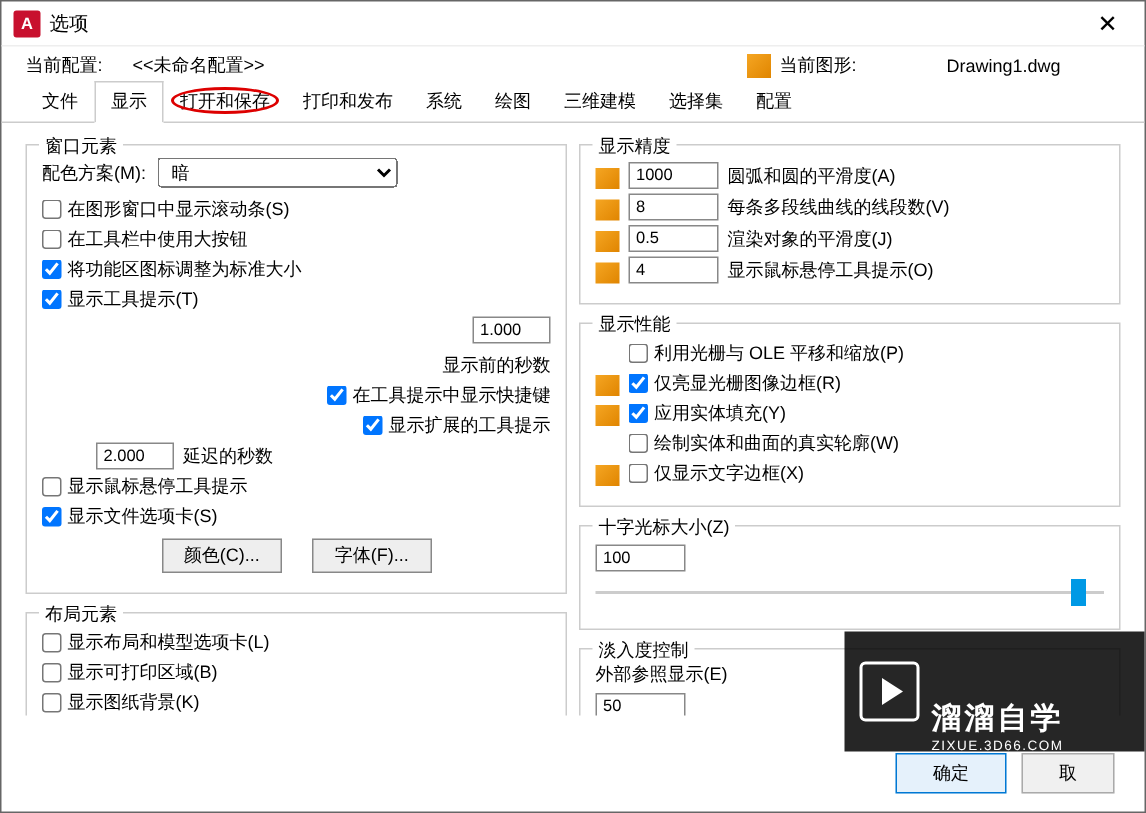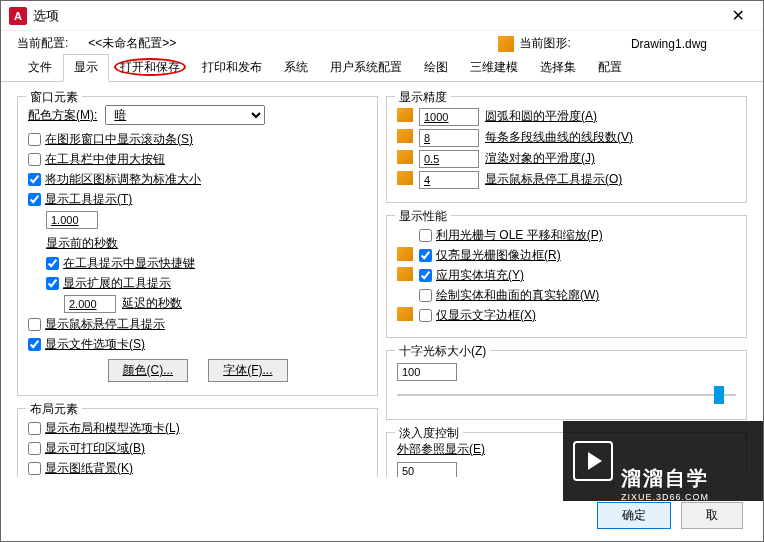--- a/index.html
+++ b/index.html
@@ -11,25 +11,25 @@
 .close { font-size: 16px; padding: 4px 10px; cursor: pointer; }
 .profile-row { padding: 4px 16px 2px; display: flex; align-items: center; font-size: 12px; }
 .profile-row .label { margin-right: 20px; }
 .profile-row .value { margin-right: 40px; }
 .drawing-icon { width: 16px; height: 16px; background: linear-gradient(135deg,#f5a623,#e08500); margin-right: 6px; display: inline-block; }
 .tabs { display: flex; padding: 0 16px; border-bottom: 1px solid #ccc; position: relative; }
 .tab { padding: 4px 10px; font-size: 12px; cursor: pointer; border: 1px solid transparent; position: relative; }
 .tab.active { border: 1px solid #ccc; border-bottom: 1px solid #fff; background: #fff; margin-bottom: -1px; z-index: 2; }
 .circled { position: relative; }
 .circled::after { content: ""; position: absolute; left: -6px; top: -2px; right: -6px; bottom: -2px; border: 2px solid #d00; border-radius: 50%; pointer-events: none; }
-.content { display: flex; padding: 8px 16px 0; gap: 8px; height: calc(100% - 145px); overflow: hidden; text-decoration: underline; }
+.content { display: flex; padding: 8px 16px 0; gap: 8px; height: calc(100% - 145px); overflow: hidden; }
 .col { flex: 1; display: flex; flex-direction: column; gap: 6px; }
 .group { border: 1px solid #ccc; padding: 8px 10px 10px; position: relative; margin-top: 6px; }
 .group-title { position: absolute; top: -8px; left: 8px; background: #fff; padding: 0 4px; font-size: 12px; }
-.row { display: flex; align-items: flex-start; margin: 3px 0; gap: 6px; }
+.row { display: flex; align-items: flex-end; margin: 3px 0; gap: 6px; }
 .row.indent { padding-left: 18px; flex-direction: column; }
 .row.indent2 { padding-left: 36px; }
 .row label { display: flex; align-items: center; gap: 4px; cursor: pointer; }
 input[type=checkbox] { width: 13px; height: 13px; cursor: pointer; }
 select { width: 160px; height: 20px; font-size: 12px; padding: 0 4px; }
 .numbox { width: 52px; height: 18px; border: 1px solid #888; font-size: 11px; padding: 0 4px; }
 .btn { padding: 2px 14px; font-size: 12px; border: 1px solid #888; background: #eee; cursor: pointer; }
 .small-icon { width: 16px; height: 14px; background: linear-gradient(135deg,#f5a623,#e08500); display: inline-block; flex-shrink: 0; }
 .slider-row { margin: 4px 0; }
 .slider-track { position: relative; height: 20px; display: flex; align-items: center; }
@@ -64,21 +64,20 @@
     <span style="width:40px"></span>
     <span class="value">Drawing1.dwg</span>
   </div>
 
   <div class="tabs" id="tabs">
       <div class="tab">文件</div>
       <div class="tab active">显示</div>
       <div class="tab"><span class="circled">打开和保存</span></div>
       <div class="tab">打印和发布</div>
       <div class="tab">系统</div>
-      <div class="tab">用户系统配置</div>
       <div class="tab">绘图</div>
       <div class="tab">三维建模</div>
       <div class="tab">选择集</div>
       <div class="tab">配置</div>
     </div>
 
   <div class="content">
     <div class="col">
       <div class="group">
         <div class="group-title">窗口元素</div>

